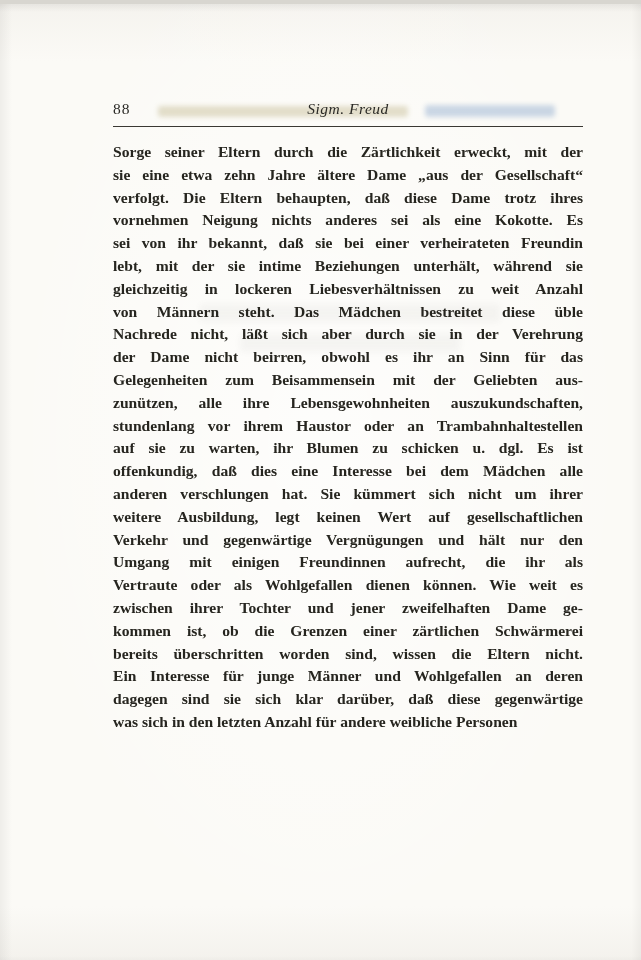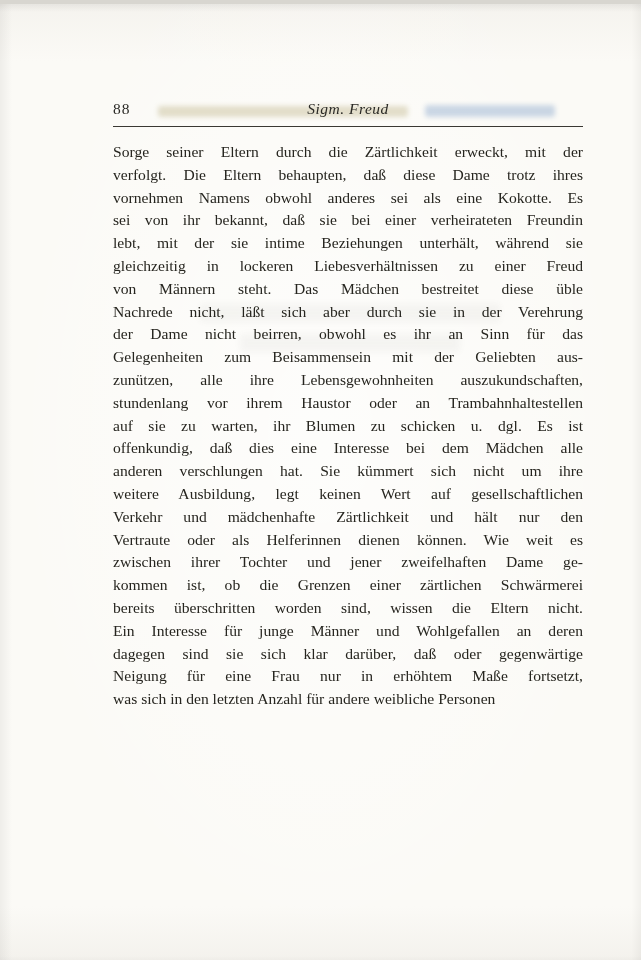--- a/index.html
+++ b/index.html
@@ -64,20 +64,21 @@
     background: #3a3833;
     margin-top: 4px;
     margin-bottom: 0;
   }
 
   .bodytext {
     margin-top: 14px;
     font-size: 15.6px;
     line-height: 22.8px;
     color: #26251f;
+    font-weight: bold;
   }
   .line {
     text-align: justify;
     text-align-last: justify;
     white-space: normal;
   }
   .line.last {
     text-align-last: left;
   }
 
@@ -116,40 +117,41 @@
   <div class="ghost ghost-mid-2"></div>
 
   <div class="content">
     <div class="header">
       <span class="pagenum">88</span>
       <span class="running">Sigm. Freud</span>
     </div>
     <div class="rule"></div>
     <div class="bodytext">
         <div class="line">Sorge seiner Eltern durch die Zärtlichkeit erweckt, mit der</div>
+        <div class="line">sie eine etwa zehn Jahre ältere Dame „aus der Gesellschaft“</div>
         <div class="line">verfolgt. Die Eltern behaupten, daß diese Dame trotz ihres</div>
-        <div class="line">vornehmen Namens obwohl anderes sei als eine Kokotte. Es</div>
+        <div class="line">vornehmen Neigung nichts anderes sei als eine Kokotte. Es</div>
         <div class="line">sei von ihr bekannt, daß sie bei einer verheirateten Freundin</div>
         <div class="line">lebt, mit der sie intime Beziehungen unterhält, während sie</div>
-        <div class="line">gleichzeitig in lockeren Liebesverhältnissen zu einer Freud</div>
+        <div class="line">gleichzeitig in lockeren Liebesverhältnissen zu weit Anzahl</div>
         <div class="line">von Männern steht. Das Mädchen bestreitet diese üble</div>
         <div class="line">Nachrede nicht, läßt sich aber durch sie in der Verehrung</div>
         <div class="line">der Dame nicht beirren, obwohl es ihr an Sinn für das</div>
         <div class="line">Gelegenheiten zum Beisammensein mit der Geliebten aus-</div>
         <div class="line">zunützen, alle ihre Lebensgewohnheiten auszukundschaften,</div>
         <div class="line">stundenlang vor ihrem Haustor oder an Trambahnhaltestellen</div>
         <div class="line">auf sie zu warten, ihr Blumen zu schicken u. dgl. Es ist</div>
         <div class="line">offenkundig, daß dies eine Interesse bei dem Mädchen alle</div>
-        <div class="line">anderen verschlungen hat. Sie kümmert sich nicht um ihre</div>
+        <div class="line">anderen verschlungen hat. Sie kümmert sich nicht um ihrer</div>
         <div class="line">weitere Ausbildung, legt keinen Wert auf gesellschaftlichen</div>
-        <div class="line">Verkehr und mädchenhafte Zärtlichkeit und hält nur den</div>
-        <div class="line">Vertraute oder als Helferinnen dienen können. Wie weit es</div>
+        <div class="line">Verkehr und gegenwärtige Vergnügungen und hält nur den</div>
+        <div class="line">Umgang mit einigen Freundinnen aufrecht, die ihr als</div>
+        <div class="line">Vertraute oder als Wohlgefallen dienen können. Wie weit es</div>
         <div class="line">zwischen ihrer Tochter und jener zweifelhaften Dame ge-</div>
         <div class="line">kommen ist, ob die Grenzen einer zärtlichen Schwärmerei</div>
         <div class="line">bereits überschritten worden sind, wissen die Eltern nicht.</div>
         <div class="line">Ein Interesse für junge Männer und Wohlgefallen an deren</div>
-        <div class="line">dagegen sind sie sich klar darüber, daß oder gegenwärtige</div>
-        <div class="line">Neigung für eine Frau nur in erhöhtem Maße fortsetzt,</div>
+        <div class="line">dagegen sind sie sich klar darüber, daß diese gegenwärtige</div>
         <div class="line last">was sich in den letzten Anzahl für andere weibliche Personen</div>
       </div>
   </div>
 
 </div>
 
 </body></html>

